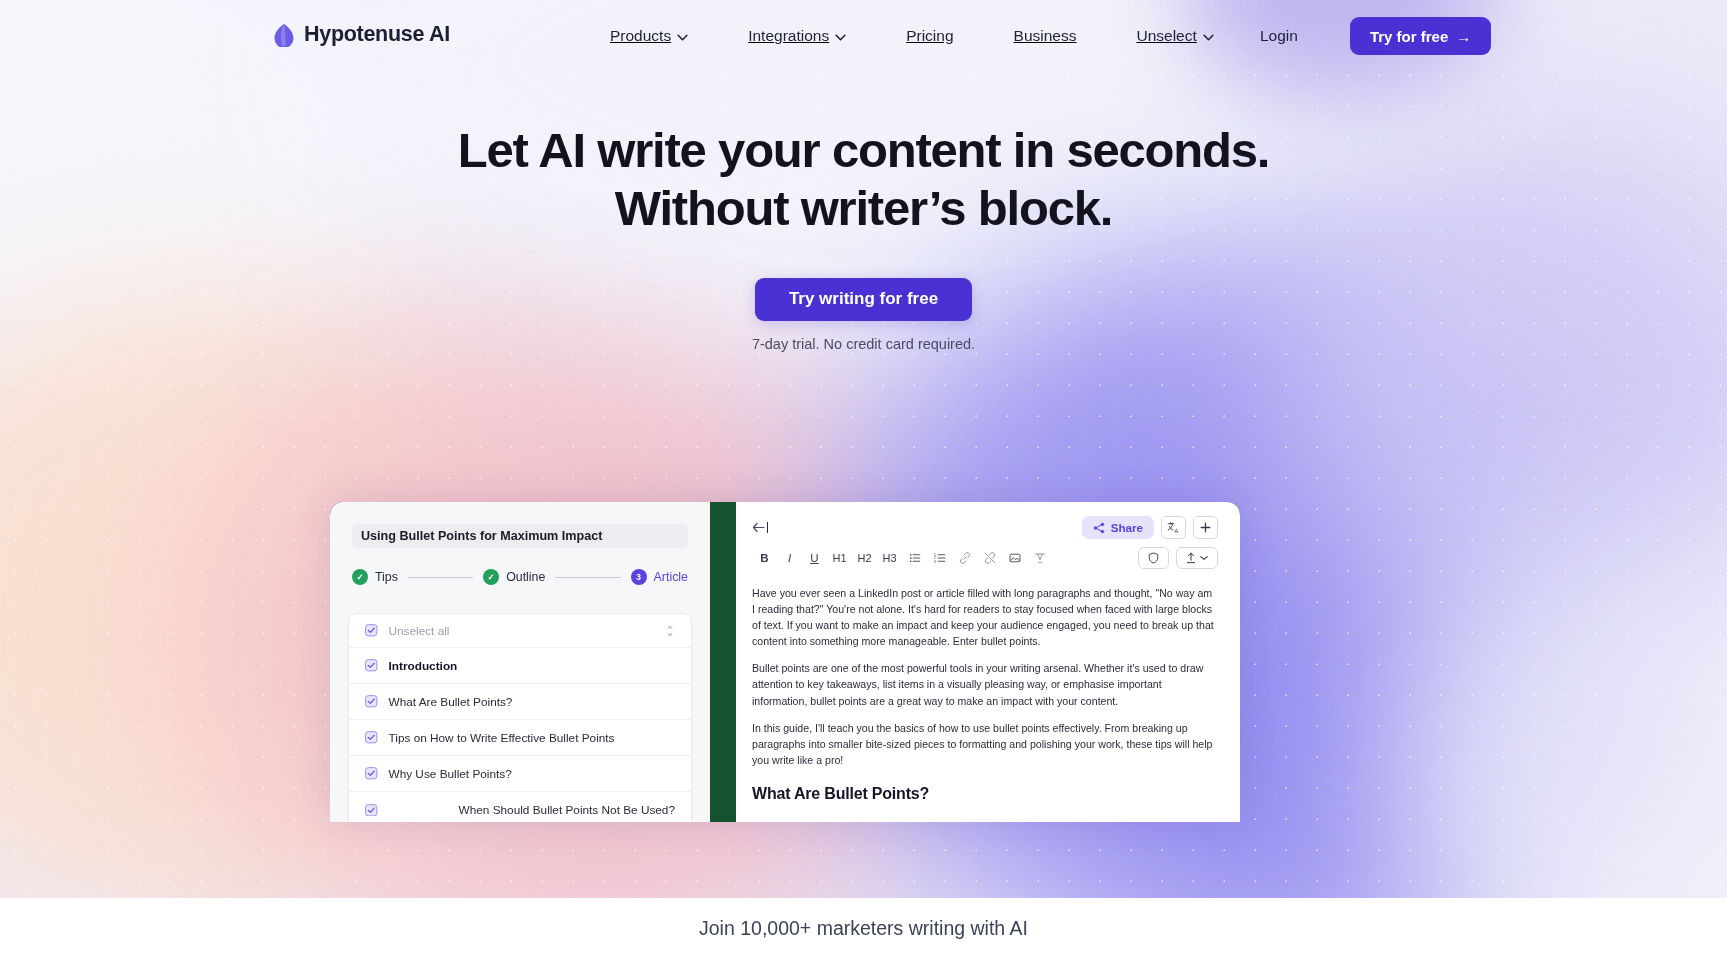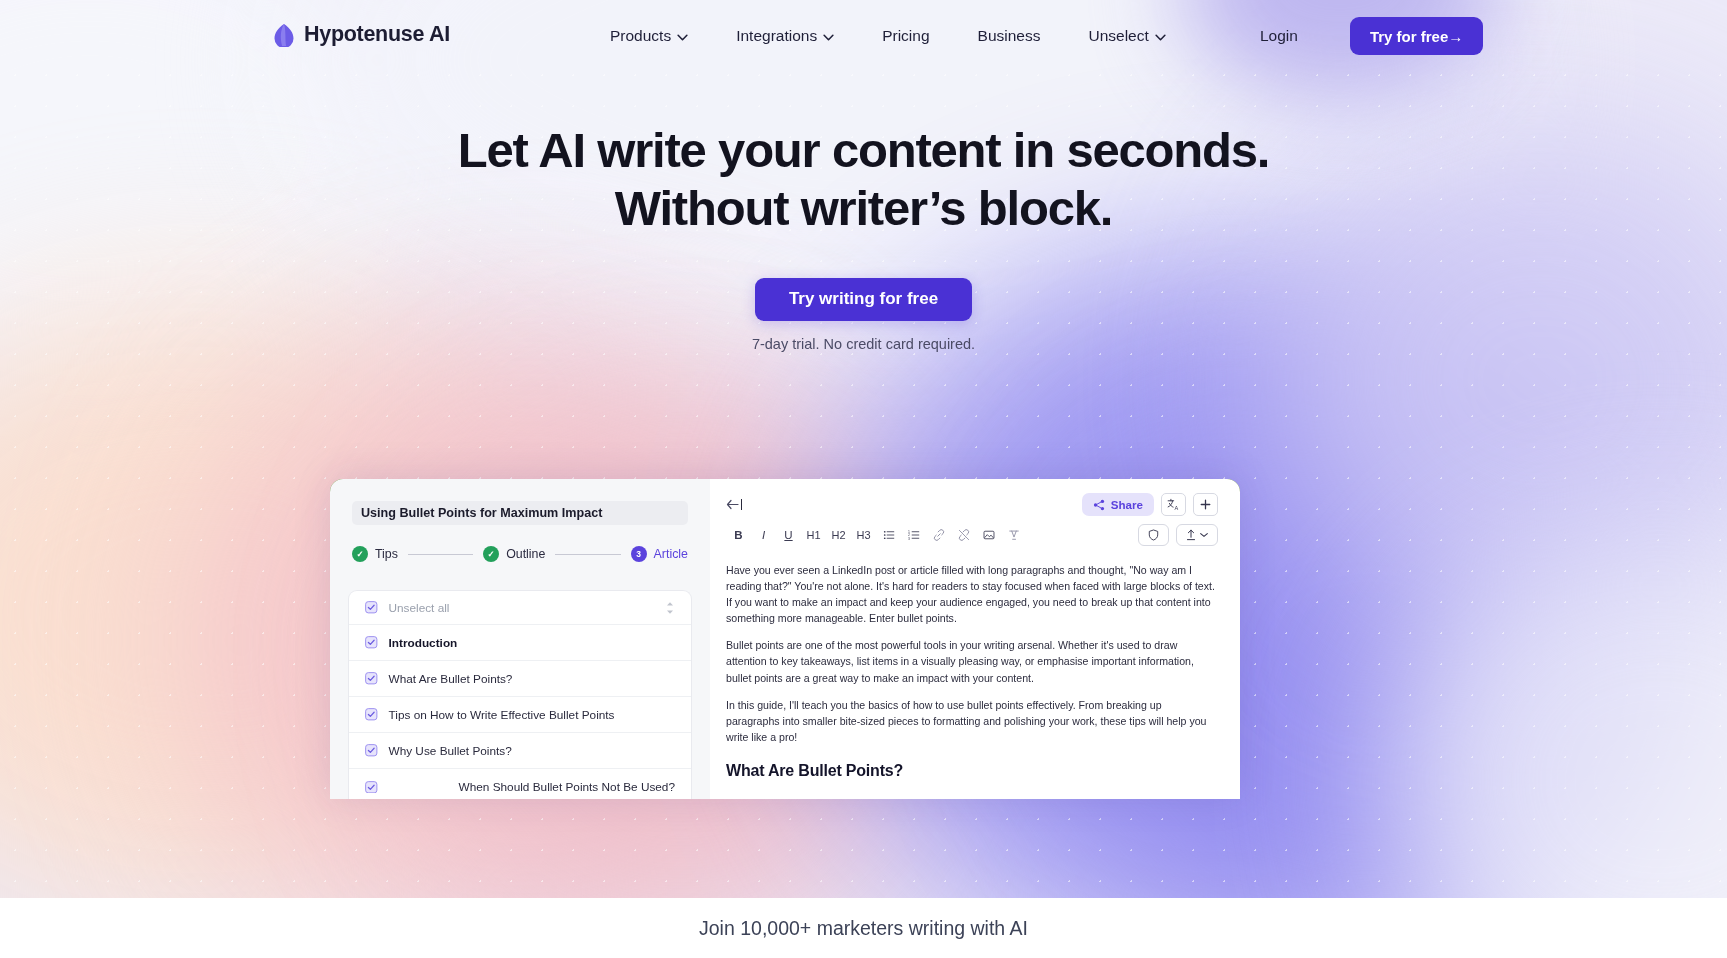--- a/index.html
+++ b/index.html
@@ -40,35 +40,35 @@
 
   
   .nav {
     position:absolute; left:8px; top:0; width:1385px; height:72px;
     display:flex; align-items:center; z-index:40;
   }
   .nav-logo { position:absolute; left:265px; top:22px; display:flex; align-items:center; gap:9px; cursor:pointer; }
   .logo-mark { width:22px; height:24px; display:block; }
   .logo-text { font-size:21.5px; font-weight:bold; color:#1d1d33; letter-spacing:-.3px; }
 
-  .nav-links { position:absolute; left:580px; top:0; height:72px; display:flex; align-items:center; gap:4px; }
+  .nav-links { position:absolute; left:580px; top:0; height:72px; display:flex; align-items:center; gap:16px;text-decoration:underline; }
   .nav-link {
     display:flex; align-items:center; gap:6px;
     font-size:15.5px; color:#1f1f38; font-weight:500;
     padding:0 22px; height:72px; cursor:pointer; white-space:nowrap;
   }
   .chev { width:11px; height:7px; display:block; margin-top:2px; }
 
   .nav-right { position:absolute; right:auto; left:1230px; top:0; height:72px; display:flex; align-items:center; gap:0; }
   .nav-login { font-size:15.5px; color:#1f1f38; font-weight:500; padding:0 22px; cursor:pointer; }
   .btn-try {
     margin-left:30px;
     background:#4a31d4; color:#fff; font-size:15px; font-weight:bold;
     padding:0 20px; height:38px; border-radius:9px; border:none;
-    display:flex; align-items:center; cursor:pointer; white-space:nowrap;
+    display:flex; align-items:center; gap:8px; cursor:pointer; white-space:nowrap;
   }
   .btn-try .arr { font-size:15px; line-height:1; }
 
   
   .hero-content { position:absolute; left:0; top:0; width:1727px; z-index:20; text-align:center; }
   .headline {
     margin-top:122px;
     font-size:49px; line-height:1.18; font-weight:bold;
     color:#13131f; letter-spacing:-1.2px;
   }
@@ -80,24 +80,24 @@
   .btn-cta {
     background:#4a31d4; color:#fff; border:none; cursor:pointer;
     font-size:17px; font-weight:bold;
     padding:0 34px; height:43px; border-radius:9px;
     box-shadow:0 3px 14px rgba(74,49,212,.22);
   }
   .trial-note { margin-top:15px; font-size:14.5px; color:#4b4b66; }
 
   
   .product {
-    position:absolute; left:330px; top:479px; width:910px; height:320px;
-    background:#4d7c0f; border-radius:13px 13px 0 0;
+    position:absolute; left:330px; top:502px; width:910px; height:320px;
+    background:#14532d; border-radius:13px 13px 0 0;
     box-shadow:0 -2px 38px rgba(60,40,120,.13);
-    display:flex; overflow:hidden; z-index:30;
+    display:flex; overflow:hidden; z-index:30;gap:26px;
   }
   
   .left-pane { width:380px; padding:22px 0 0 0; background:#f6f7f9; }
   .doc-title-row { margin:0 22px; display:flex; align-items:center; }
   .doc-title {
     font-size:12.6px; font-weight:bold; color:#1b1b2b;
     background:#ecedf1; border-radius:5px; padding:5px 9px; width:100%;
     white-space:nowrap; overflow:hidden;
   }
   .steps { margin:21px 22px 0; display:flex; align-items:center; }

